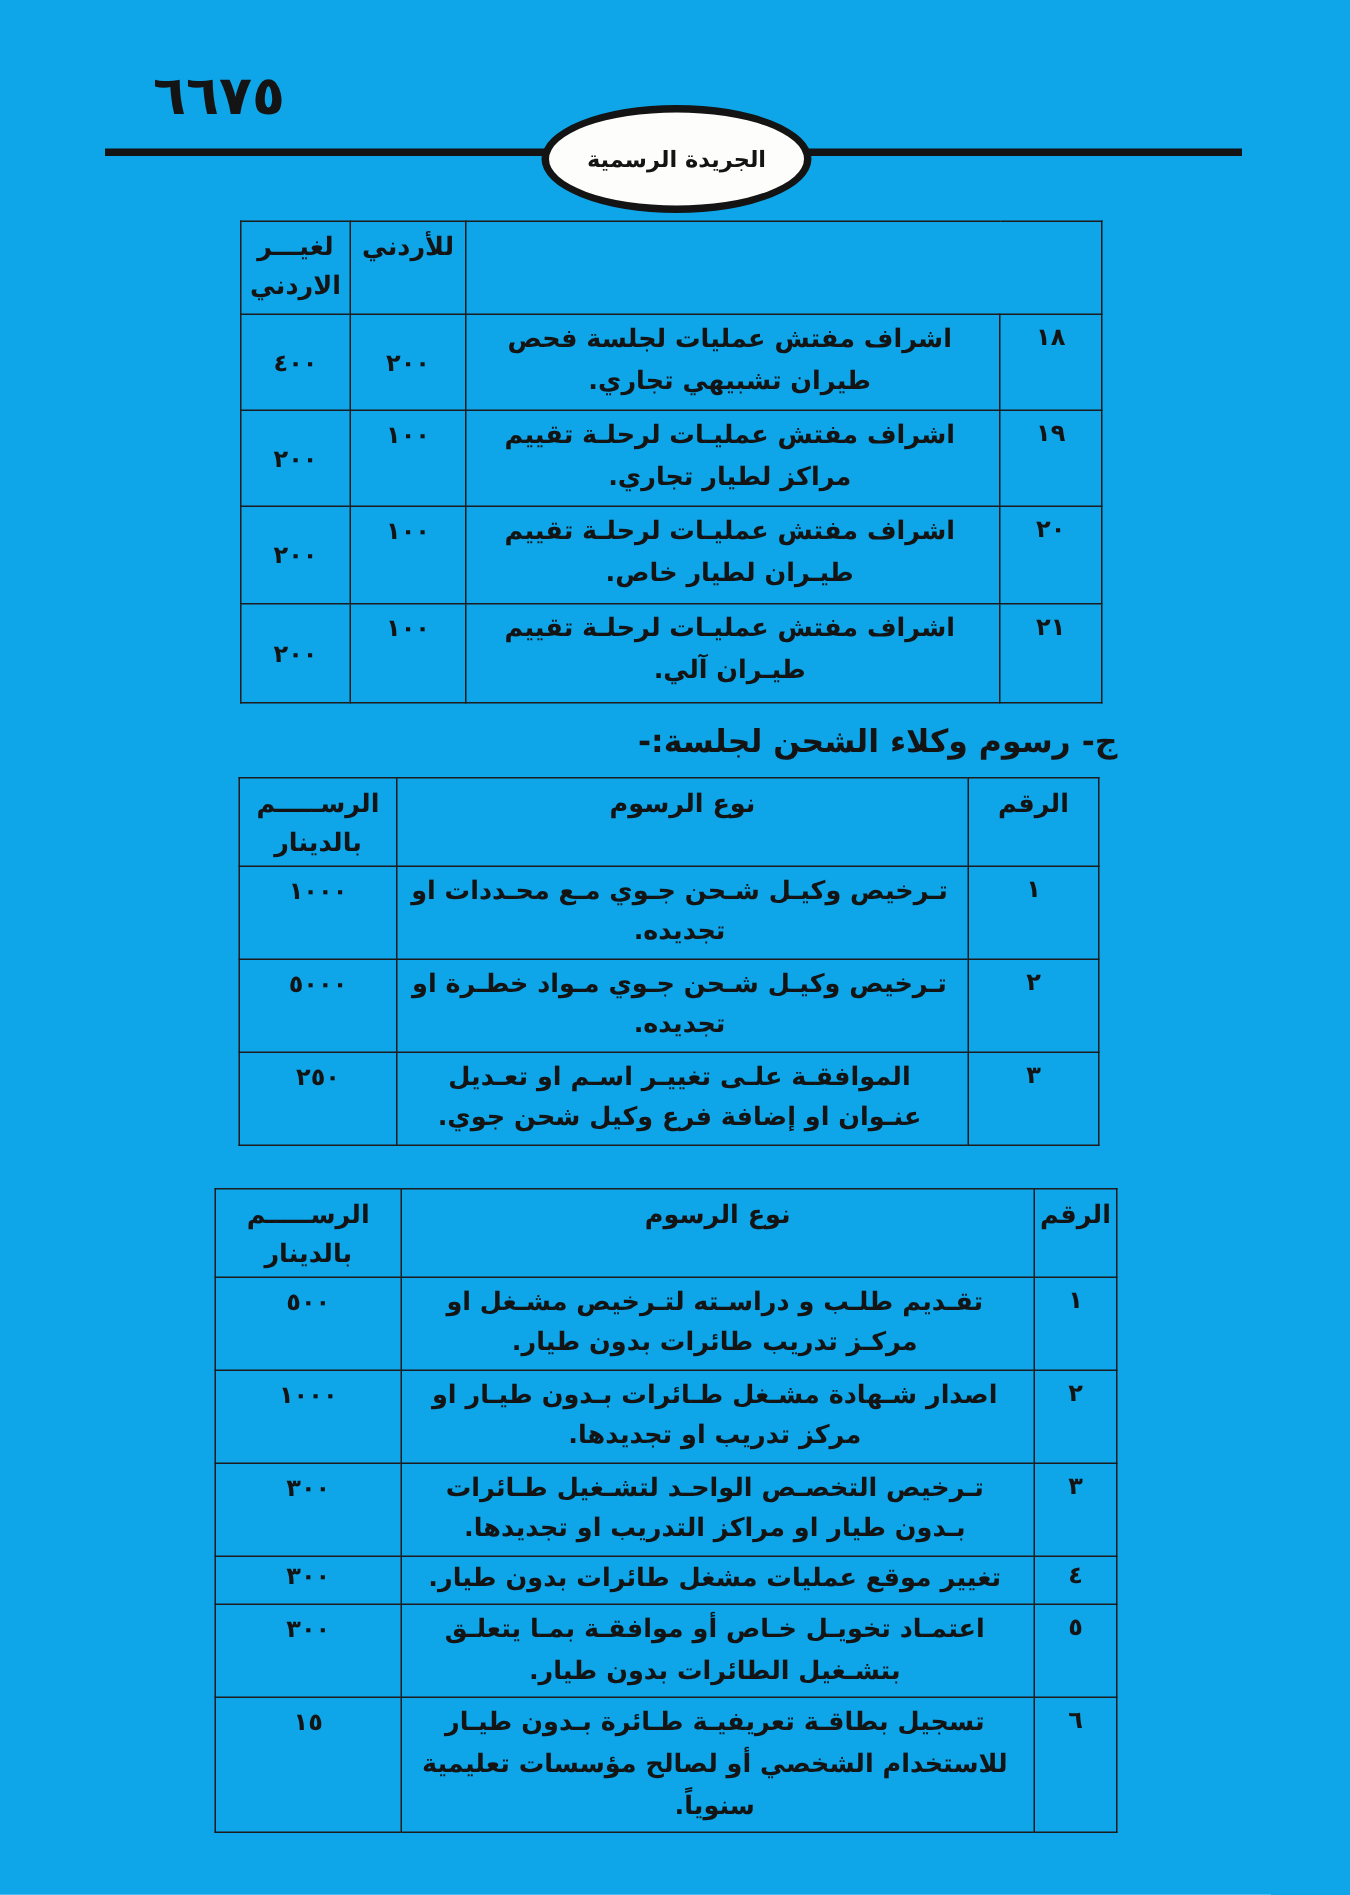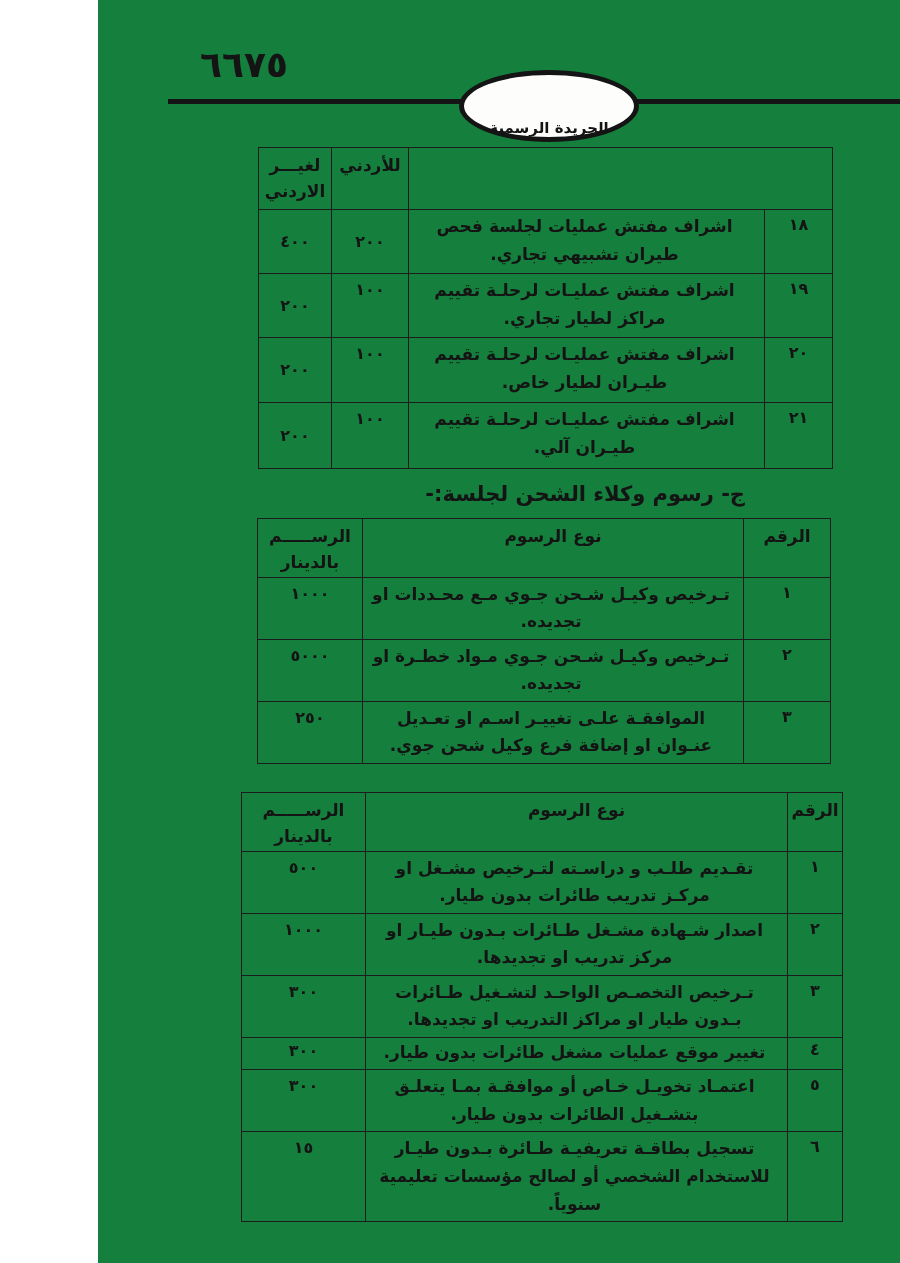--- a/index.html
+++ b/index.html
@@ -3,34 +3,34 @@
 <meta charset="utf-8">
 <style>
   html,body{margin:0;padding:0;}
   body{
     width:900px;height:1263px;
     background:#ffffff;
     font-family:"DejaVu Sans", sans-serif;
     font-weight:bold;
     color:#141414;
   }
-  .page{position:relative;width:802px;height:1263px;background:#15803d;overflow:hidden;}
+  .page{position:relative;width:900px;height:1263px;background:#0ea5e9;overflow:hidden;}
 
   
   .page-number{
     position:absolute;top:44px;left:102px;
     font-size:36px;letter-spacing:2px;direction:ltr;
   }
   .rule{
     position:absolute;top:99px;left:70px;width:758px;height:5px;background:#141414;
   }
   .masthead{
     position:absolute;top:70px;left:361px;width:170px;height:62px;
     background:#fdfdfc;border:5px solid #141414;border-radius:50%;
-    display:flex;align-items:flex-end;justify-content:center;
+    display:flex;align-items:center;justify-content:center;
     font-size:15px;
   }
 
   
   .section-heading{position:absolute;font-size:21px;white-space:nowrap;}
   .heading-c{top:482px;right:155px;}
   .heading-d{top:751px;right:145px;}
 
   
   table{

